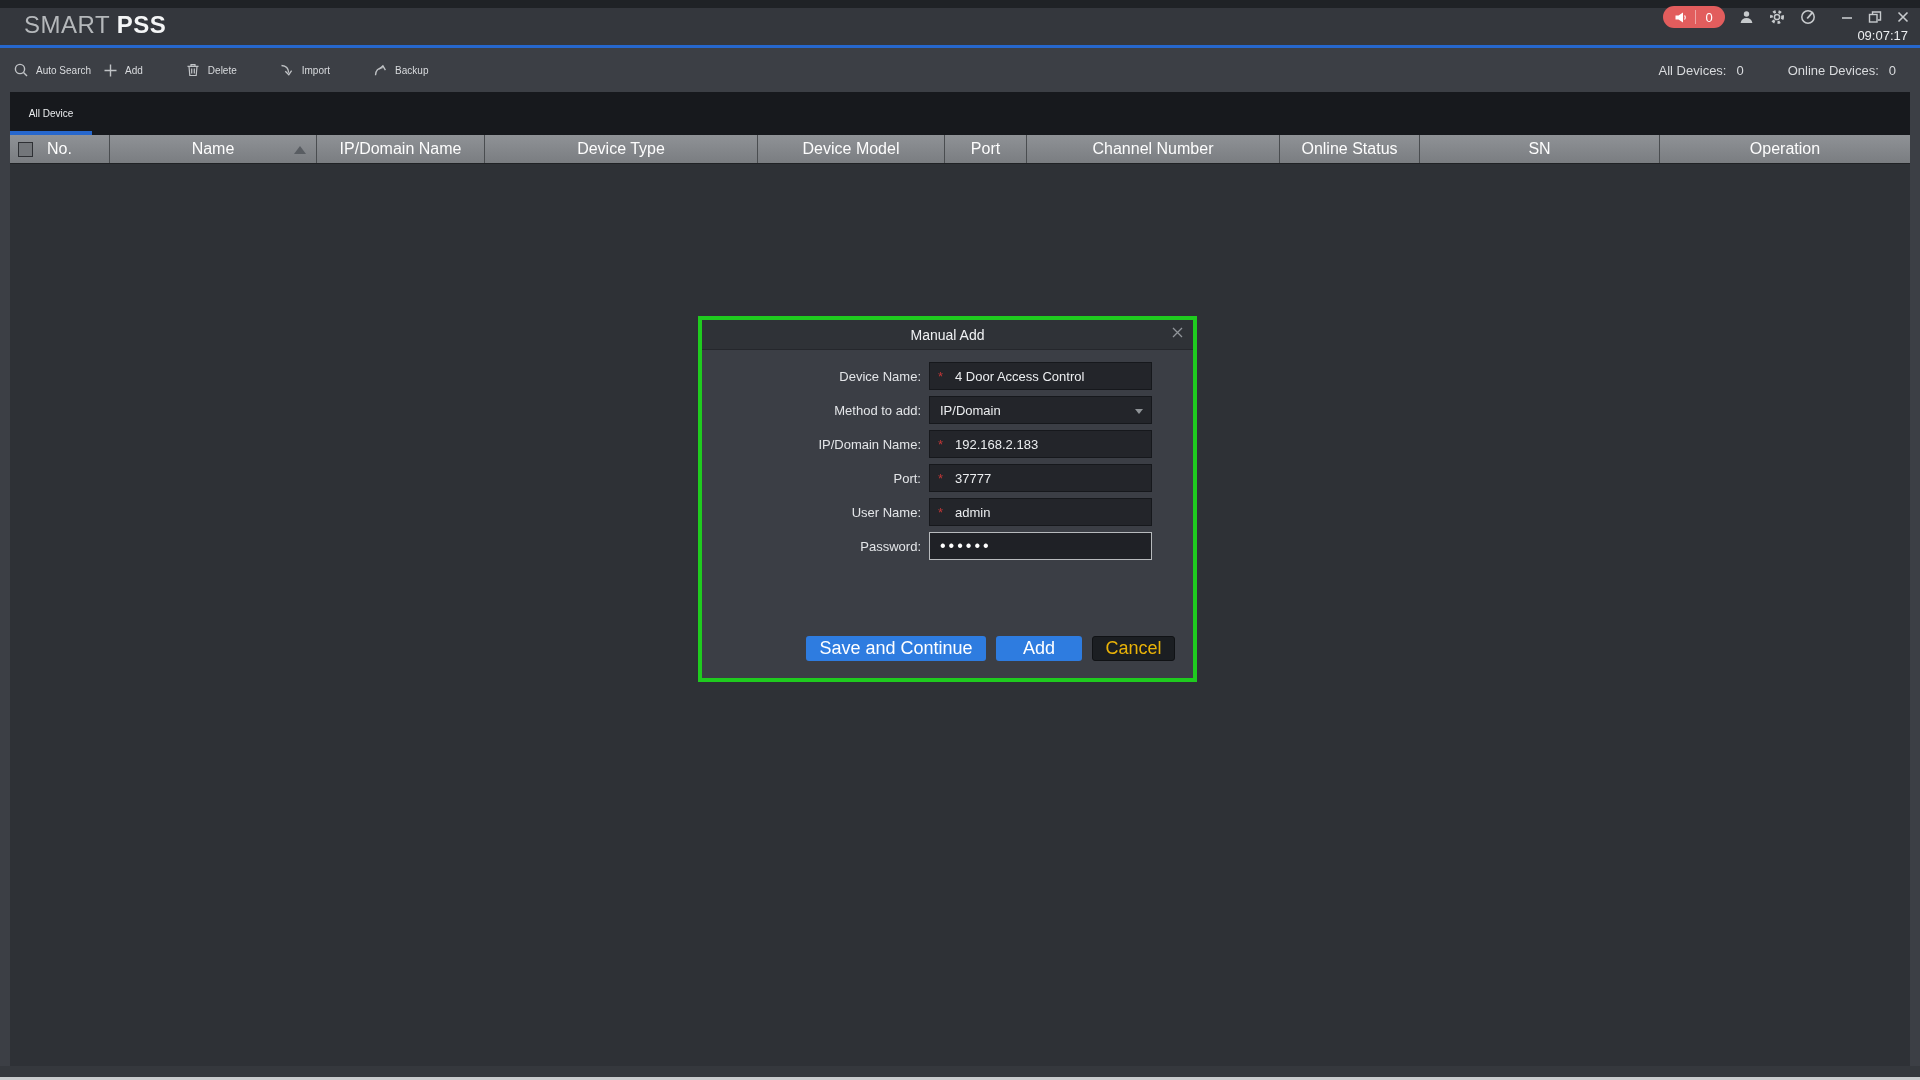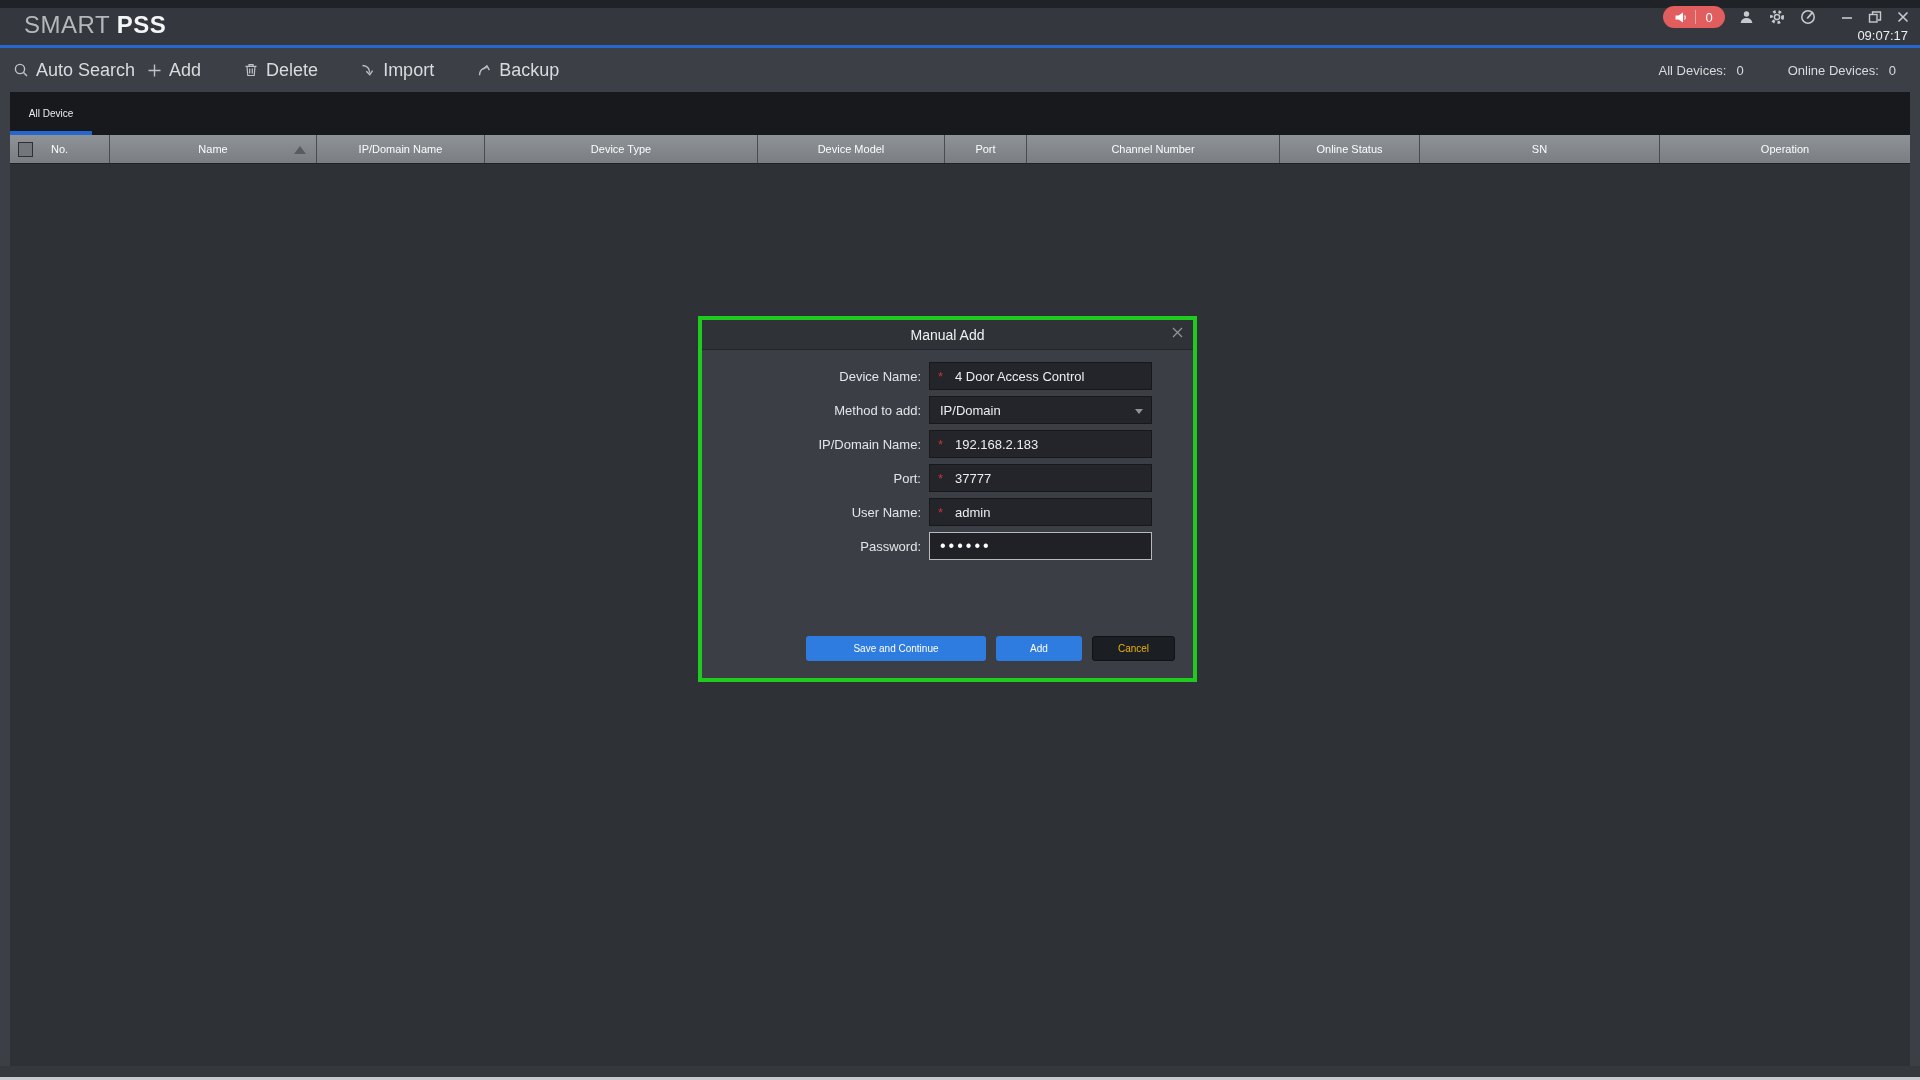--- a/index.html
+++ b/index.html
@@ -34,36 +34,36 @@
   .alarm-div { width:1px; height:14px; background:rgba(255,255,255,.45); }
   .alarm-count { color:#fff; font-size:13px; min-width:10px; text-align:center; }
   .tico { display:flex; align-items:center; cursor:pointer; }
   .winctl { display:flex; align-items:center; gap:14px; margin-left:10px; }
   .clock { position:absolute; right:12px; top:28px; font-size:13px; color:#eceef0; }
 
   .blue-line { height:3px; flex:0 0 3px; background:#2667cd; }
 
   
   .toolbar { height:44px; flex:0 0 44px; background:#3c3f45; display:flex; align-items:center; padding:0 24px 0 13px; }
-  .tool-btn { display:flex; align-items:center; gap:7px; font-size:18px; color:#d9dbde; cursor:pointer; }
+  .tool-btn { display:flex; align-items:center; gap:7px; font-size:10px; color:#d9dbde; cursor:pointer; }
   .g1 { margin-right:12px; } .gap { margin-right:42px; }
   .tool-stats { margin-left:auto; display:flex; align-items:center; gap:44px; }
   .stat { display:flex; align-items:center; gap:10px; font-size:13px; color:#d9dbde; }
 
   
   .main-area { flex:1 1 auto; display:flex; flex-direction:column; padding:0 10px; background:#3c3f45; min-height:0; }
   .panel { flex:1 1 auto; display:flex; flex-direction:column; min-height:0; }
   .tab-row { height:43px; flex:0 0 43px; background:#17191d; display:flex; }
   .device-tab { width:82px; height:100%; position:relative; display:flex; align-items:center; justify-content:center;
     font-size:10px; color:#eaecee; cursor:pointer; }
   .device-tab .underline { position:absolute; left:0; bottom:0; width:100%; height:4px; background:#2667cd; }
   .grid-header { height:29px; flex:0 0 29px; display:flex;
     background:linear-gradient(#8f9296,#7a7d81); border-bottom:1px solid #202225; }
   .hcell { position:relative; display:flex; align-items:center; justify-content:center;
-    font-size:11px; color:#fdfdfd; border-right:1px solid #4a4d50; cursor:pointer; }
+    font-size:16px; color:#fdfdfd; border-right:1px solid #4a4d50; cursor:pointer; }
   .hcell:last-child { border-right:none; }
   .c0{width:100px;} .c1{width:207px;} .c2{width:168px;} .c3{width:273px;} .c4{width:187px;}
   .c5{width:82px;} .c6{width:253px;} .c7{width:140px;} .c8{width:240px;} .c9{flex:1;}
   .hchk { position:absolute; left:8px; top:7px; width:15px; height:15px;
     background:#73767a; border:1px solid #2e3034; cursor:pointer; }
   .sort-asc { position:absolute; right:10px; top:11px; width:0; height:0;
     border-left:6px solid transparent; border-right:6px solid transparent;
     border-bottom:8px solid #595d62; }
   .grid-body { flex:1 1 auto; background:#2e3136; }
 
@@ -84,21 +84,21 @@
   .dinput.select { cursor:pointer; }
   .dinput.password { background:#1f2126; border:1px solid #b7babd; }
   .req { color:#c03636; font-size:13px; width:10px; margin-left:8px; flex:0 0 10px; }
   .ival { font-size:13px; color:#eceef0; margin-left:7px; white-space:nowrap; }
   .ival.pad { margin-left:10px; }
   .pwd { font-size:16px; color:#ffffff; letter-spacing:3px; margin-left:10px; line-height:10px; }
   .caret { position:absolute; right:8px; top:12px; width:0; height:0;
     border-left:4px solid transparent; border-right:4px solid transparent; border-top:5px solid #8f9397; }
   .dlg-buttons { position:absolute; left:104px; bottom:17px; display:flex; gap:10px; }
   .btn { height:25px; display:flex; align-items:center; justify-content:center;
-    font-size:10px; border-radius:3px; cursor:pointer; }
+    font-size:18px; border-radius:3px; cursor:pointer; }
   .btn-blue { background:#2e7ce0; color:#ffffff; }
   .btn-save { width:180px; } .btn-add { width:86px; }
   .btn-dark { width:83px; background:#1b1e22; color:#eab308; border:1px solid #101215; }
 
   svg { display:block; }
 </style>
 </head>
 <body>
 
 <div class="window">

